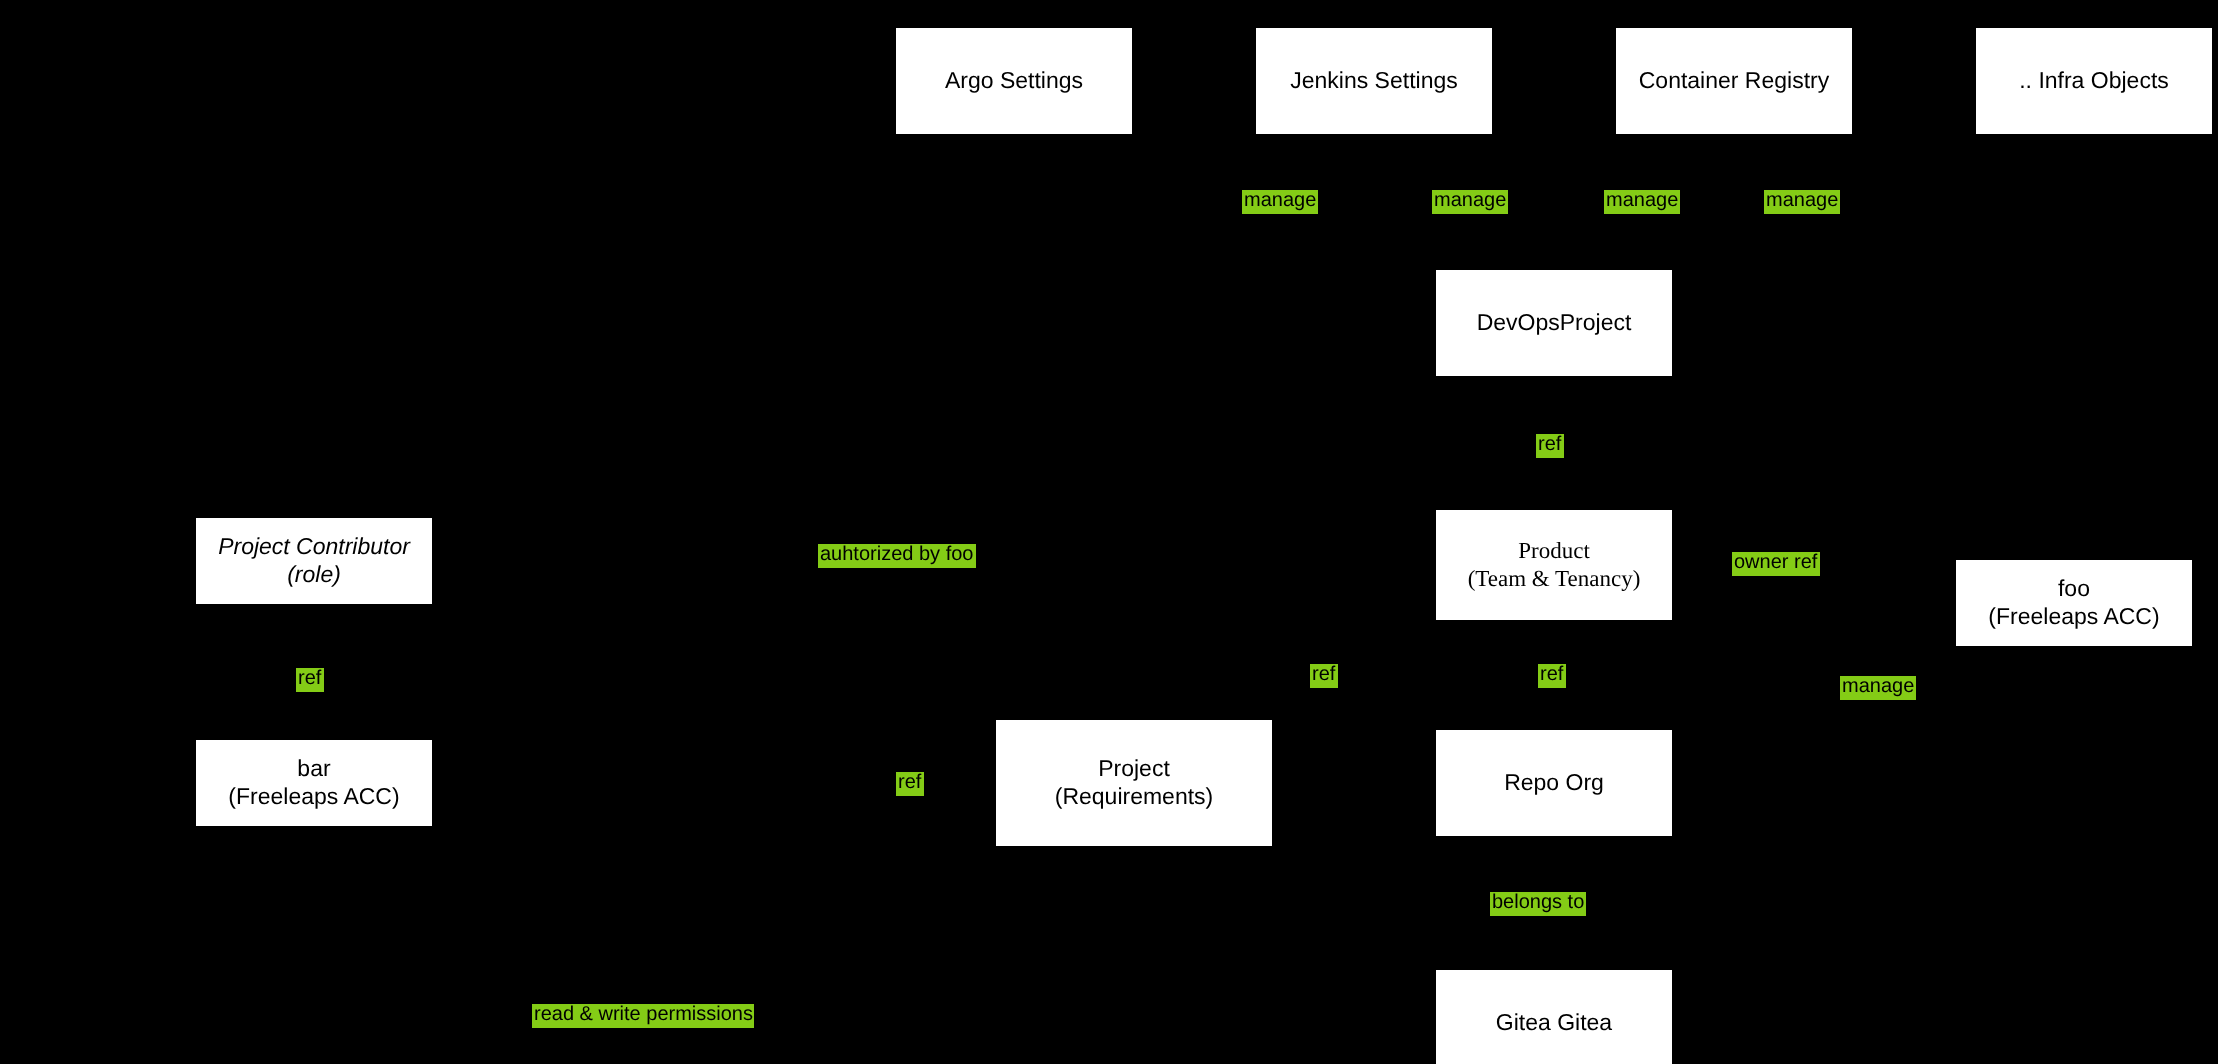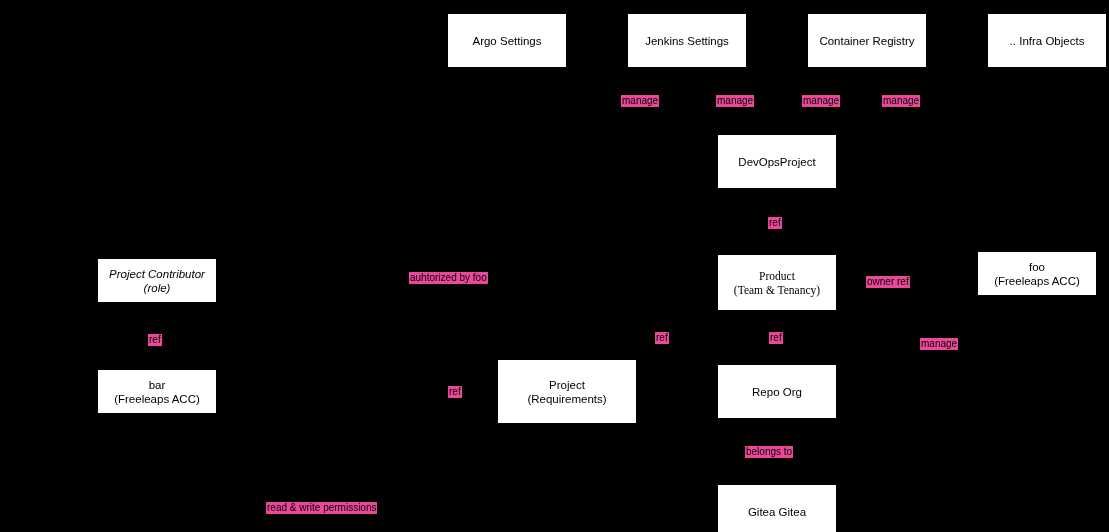--- a/index.html
+++ b/index.html
@@ -25,21 +25,21 @@
     align-items: center;
     justify-content: center;
     text-align: center;
     color: #000000;
     font-size: 11.5px;
     line-height: 14px;
     white-space: pre-line;
   }
   .edge-label {
     position: absolute;
-    background: #ec4899;
+    background: #84cc16;
     color: #000000;
     font-size: 10px;
     line-height: 12px;
     padding: 0 1px;
     white-space: nowrap;
     box-sizing: border-box;
   }
 </style>
 </head>
 <body>
@@ -47,21 +47,21 @@
 <div id="canvas">
     <div class="node" style="left: 447px; top: 2px; width: 120px; height: 55px;">Argo Settings</div>
     <div class="node" style="left: 807px; top: 2px; width: 120px; height: 55px;">Container Registry</div>
     <div class="node" style="left: 627px; top: 2px; width: 120px; height: 55px;">Jenkins Settings</div>
     <div class="node" style="left: 717px; top: 123px; width: 120px; height: 55px;">DevOpsProject</div>
     <div class="node" style="left: 987px; top: 2px; width: 120px; height: 55px;">.. Infra Objects</div>
     <div class="node" style="left: 97px; top: 247px; width: 120px; height: 45px; font-style: italic;">Project Contributor
 (role)</div>
     <div class="node" style="left: 717px; top: 243px; width: 120px; height: 57px; font-family: Liberation Serif, serif;">Product
 (Team &amp; Tenancy)</div>
-    <div class="node" style="left: 977px; top: 240px; width: 120px; height: 45px;">foo
+    <div class="node" style="left: 977px; top: 268px; width: 120px; height: 45px;">foo
 (Freeleaps ACC)</div>
     <div class="node" style="left: 97px; top: 358px; width: 120px; height: 45px;">bar
 (Freeleaps ACC)</div>
     <div class="node" style="left: 497px; top: 348px; width: 140px; height: 65px;">Project
 (Requirements)</div>
     <div class="node" style="left: 717px; top: 353px; width: 120px; height: 55px;">Repo Org</div>
     <div class="node" style="left: 717px; top: 473px; width: 120px; height: 55px;">Gitea Gitea</div>
     <div class="edge-label" style="left: 621px; top: 84px;">manage</div>
     <div class="edge-label" style="left: 716px; top: 84px;">manage</div>
     <div class="edge-label" style="left: 802px; top: 84px;">manage</div>

